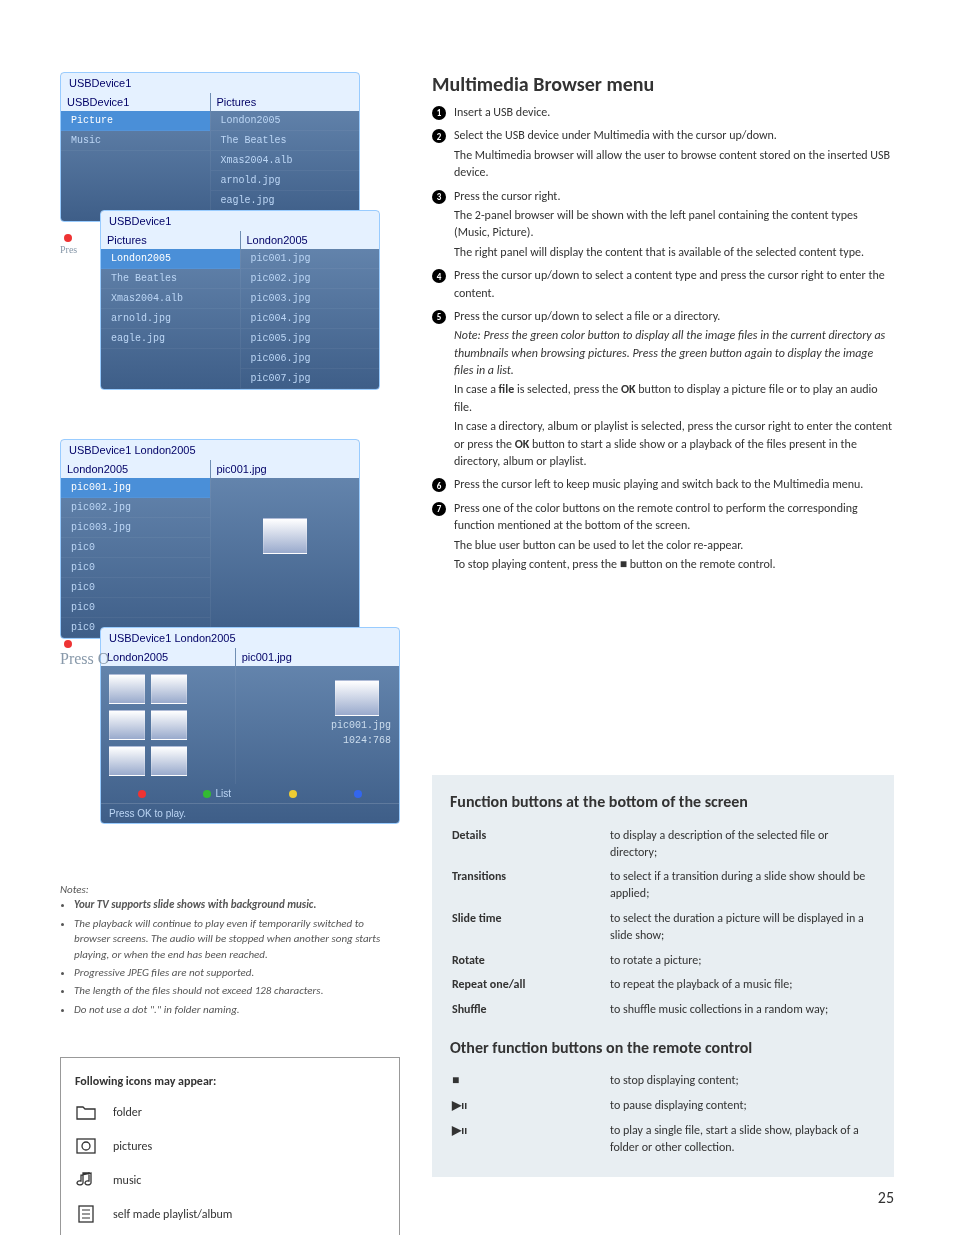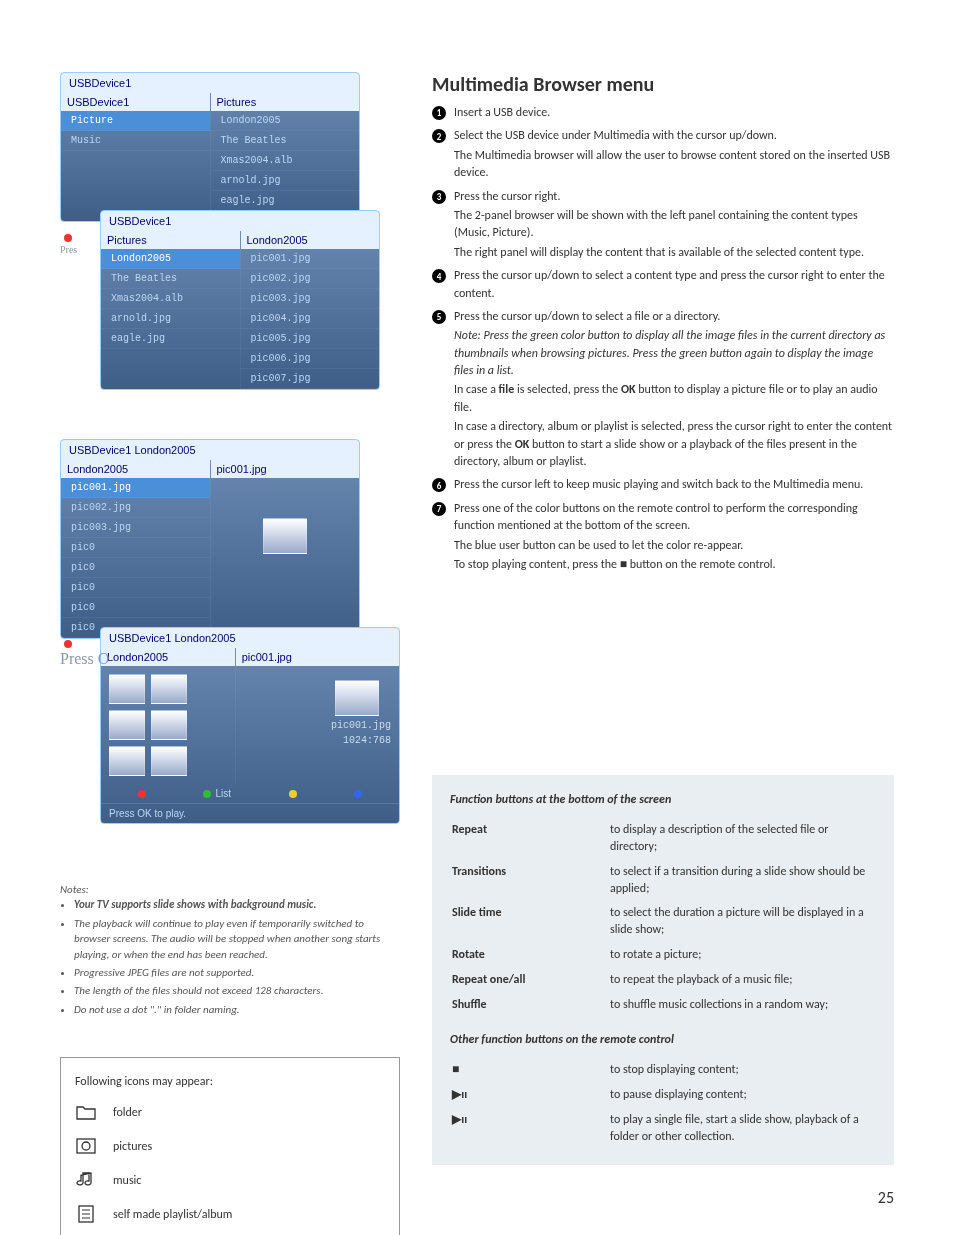--- a/index.html
+++ b/index.html
@@ -92,21 +92,21 @@
   .notes .head { font-style: italic; }
   .notes ul { list-style: disc; padding-left: 14px; }
   .notes li { margin-bottom: 3px; }
 
   .icons-box {
     border: 1px solid #999;
     padding: 16px 14px;
     margin-top: 40px;
     font-size: 12px;
   }
-  .icons-box h4 { font-weight: normal; margin-bottom: 14px; font-size: 12px; }
+  .icons-box h4 { font-weight: bold; margin-bottom: 14px; font-size: 12px; }
   .ic-row { display:flex; align-items:center; gap:16px; margin-bottom:14px; }
   .ic-row:last-child { margin-bottom:0; }
   .ic { width:22px; height:20px; display:flex; align-items:center; justify-content:center; }
 
   .right-col h2 {
     font-size: 20px;
     font-weight: bold;
     margin-bottom: 8px;
   }
   .step-list { list-style:none; }
@@ -120,21 +120,21 @@
   .step-body p { margin-bottom: 2px; }
   .step-body .note { font-style: italic; }
 
   .func-box {
     background: #e8eef2;
     padding: 16px 18px;
     margin-top: 200px;
     font-size: 12px;
     line-height: 1.4;
   }
-  .func-box h5 { font-weight: bold; margin-bottom: 8px; font-size: 12px; font-style: italic; }
+  .func-box h5 { font-weight: bold; margin-bottom: 8px; font-size: 16px; }
   .func-table { width:100%; }
   .func-table td { vertical-align: top; padding: 3px 0; }
   .func-table td.k { font-weight:bold; width: 156px; }
   .func-box .sep { height: 14px; }
 
   .page-num {
     position: absolute;
     bottom: 28px;
     right: 60px;
     font-size: 16px;
@@ -372,21 +372,21 @@
           <p>To stop playing content, press the ■ button on the remote control.</p>
         </div>
         </li>
     </ul>
 
     <div class="func-box">
       <h5>Function buttons at the bottom of the screen</h5>
       <table class="func-table">
         <tbody>
             <tr>
-              <td class="k">Repeat</td>
+              <td class="k">Details</td>
               <td>to display a description of the selected file or directory;</td>
             </tr>
         <tr>
               <td class="k">Transitions</td>
               <td>to select if a transition during a slide show should be applied;</td>
             </tr>
         <tr>
               <td class="k">Slide time</td>
               <td>to select the duration a picture will be displayed in a slide show;</td>
             </tr>

